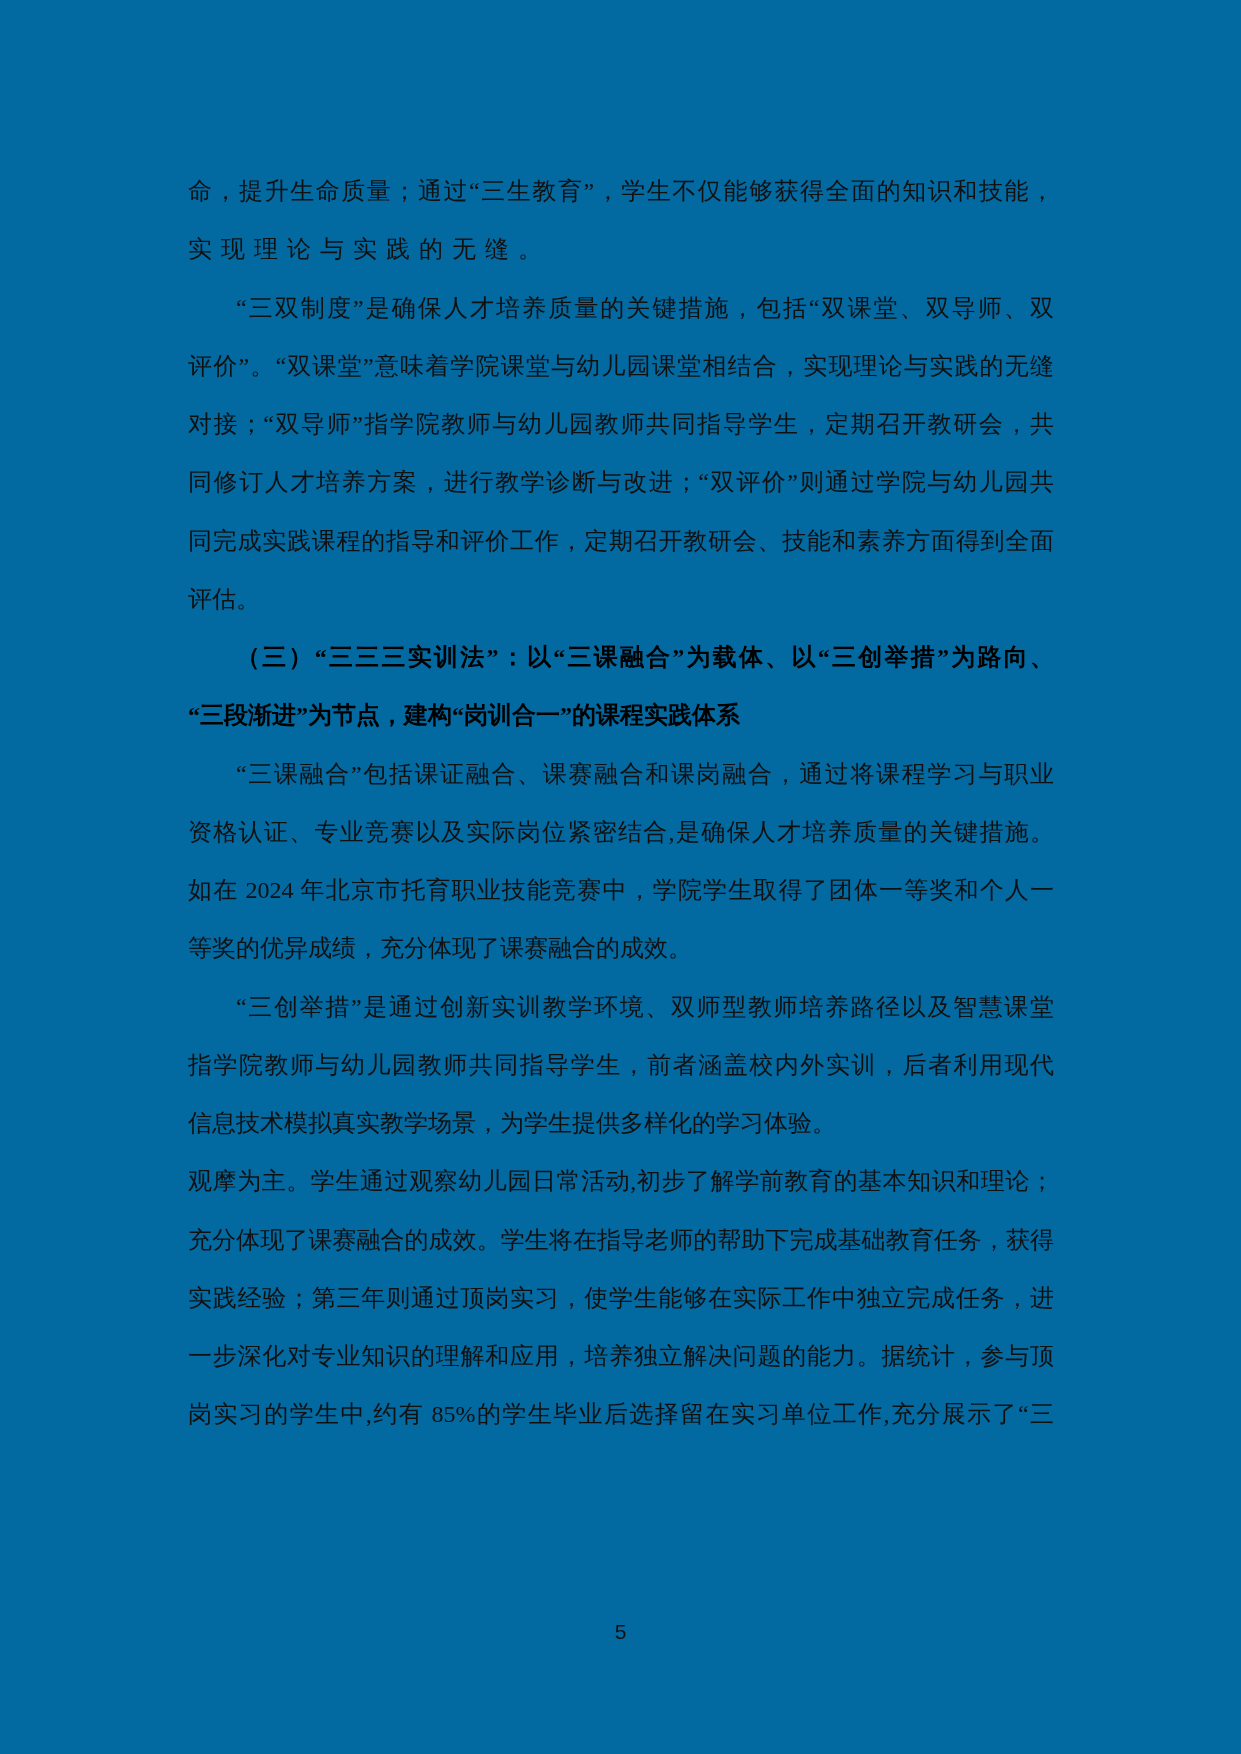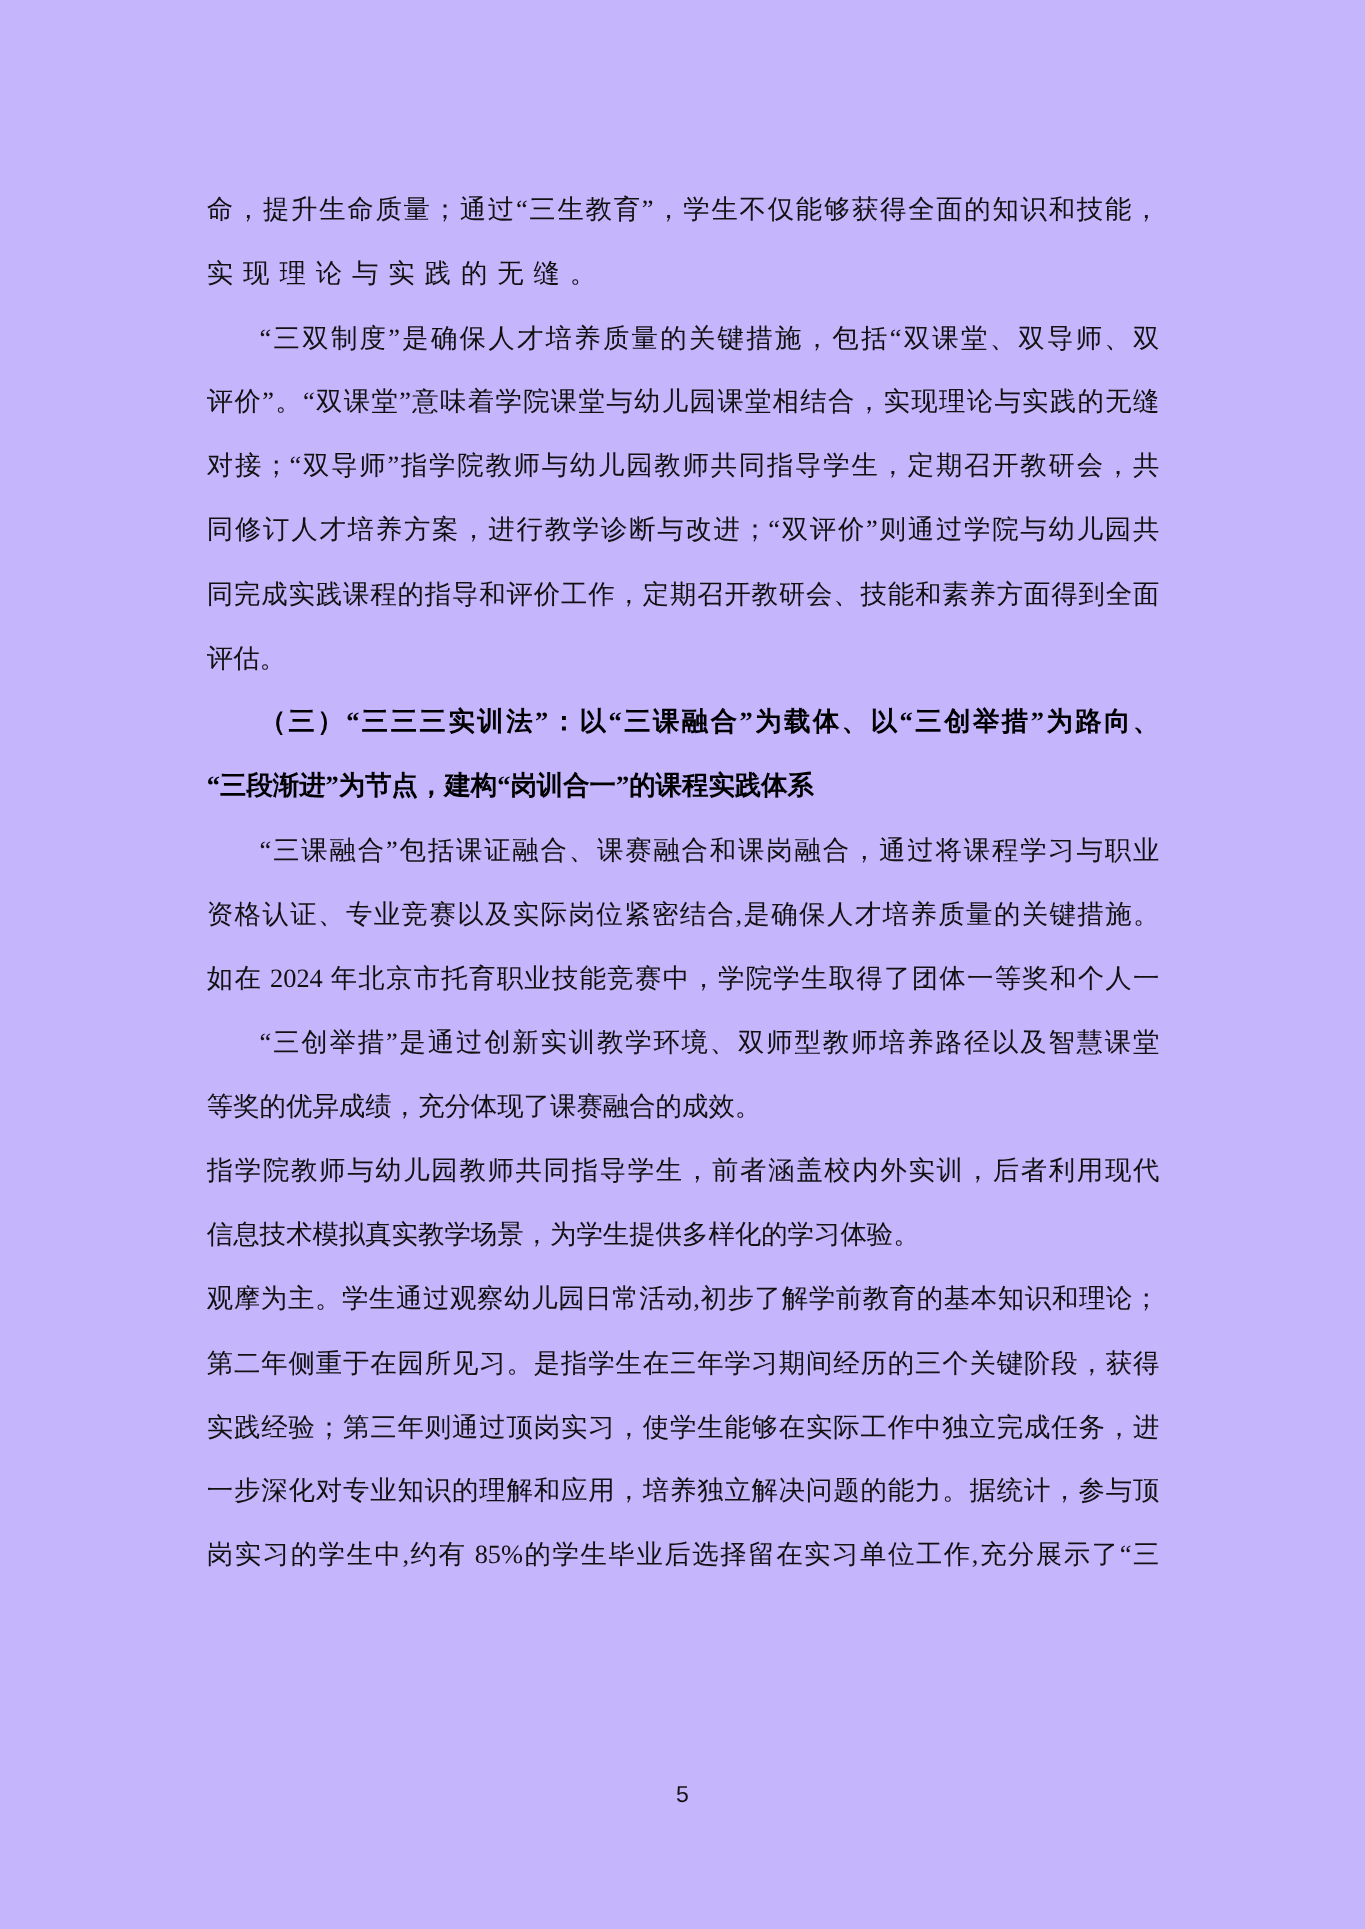--- a/index.html
+++ b/index.html
@@ -1,21 +1,21 @@
 <!DOCTYPE html>
 <html><head>
 <meta charset="utf-8">
 <style>
   html, body { margin: 0; padding: 0; background: #e8e8e8; }
   .page {
     position: relative;
     width: 1241px;
     height: 1754px;
     margin: 0 auto;
-    background: #c4b5fd;
+    background: #0369a1;
     color: #111111;
     font-family: "Liberation Serif", "DejaVu Serif", serif;
     overflow: hidden;
   }
   .text-block {
     position: absolute;
     left: 188px;
     top: 162px;
     width: 866px;
   }
@@ -62,25 +62,25 @@
     <div class="ln fill">评价”。“双课堂”意味着学院课堂与幼儿园课堂相结合，实现理论与实践的无缝</div>
     <div class="ln fill">对接；“双导师”指学院教师与幼儿园教师共同指导学生，定期召开教研会，共</div>
     <div class="ln fill">同修订人才培养方案，进行教学诊断与改进；“双评价”则通过学院与幼儿园共</div>
     <div class="ln fill">同完成实践课程的指导和评价工作，定期召开教研会、技能和素养方面得到全面</div>
     <div class="ln">评估。</div>
     <div class="ln heading indent fill">（三）“三三三实训法”：以“三课融合”为载体、以“三创举措”为路向、</div>
     <div class="ln heading">“三段渐进”为节点，建构“岗训合一”的课程实践体系</div>
     <div class="ln indent fill">“三课融合”包括课证融合、课赛融合和课岗融合，通过将课程学习与职业</div>
     <div class="ln fill">资格认证、专业竞赛以及实际岗位紧密结合,是确保人才培养质量的关键措施。</div>
     <div class="ln fill">如在 2024 年北京市托育职业技能竞赛中，学院学生取得了团体一等奖和个人一</div>
+    <div class="ln">等奖的优异成绩，充分体现了课赛融合的成效。</div>
     <div class="ln indent fill">“三创举措”是通过创新实训教学环境、双师型教师培养路径以及智慧课堂</div>
-    <div class="ln">等奖的优异成绩，充分体现了课赛融合的成效。</div>
     <div class="ln fill">指学院教师与幼儿园教师共同指导学生，前者涵盖校内外实训，后者利用现代</div>
     <div class="ln">信息技术模拟真实教学场景，为学生提供多样化的学习体验。</div>
     <div class="ln fill">观摩为主。学生通过观察幼儿园日常活动,初步了解学前教育的基本知识和理论；</div>
-    <div class="ln fill">第二年侧重于在园所见习。是指学生在三年学习期间经历的三个关键阶段，获得</div>
+    <div class="ln fill">充分体现了课赛融合的成效。学生将在指导老师的帮助下完成基础教育任务，获得</div>
     <div class="ln fill">实践经验；第三年则通过顶岗实习，使学生能够在实际工作中独立完成任务，进</div>
     <div class="ln fill">一步深化对专业知识的理解和应用，培养独立解决问题的能力。据统计，参与顶</div>
     <div class="ln fill">岗实习的学生中,约有 85%的学生毕业后选择留在实习单位工作,充分展示了“三</div>
   </div>
 
   <div class="footer">5</div>
 </div>
 
 </body></html>

